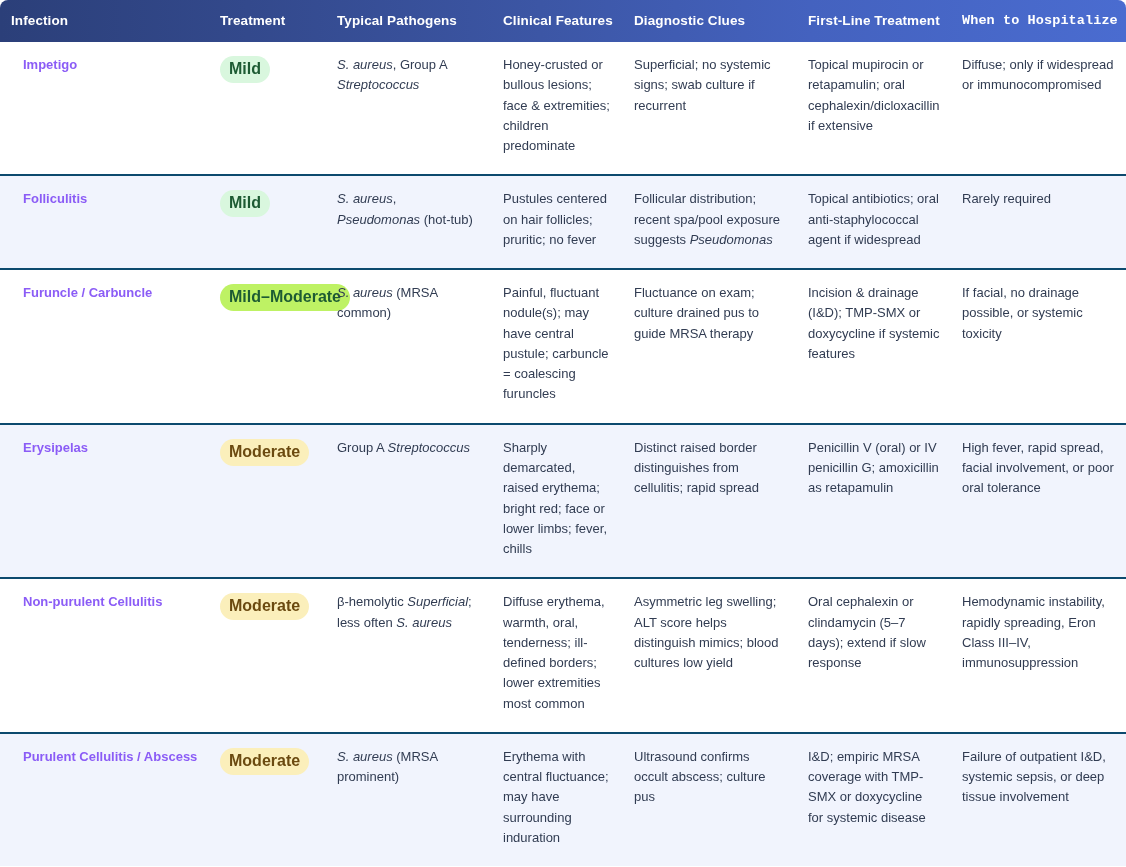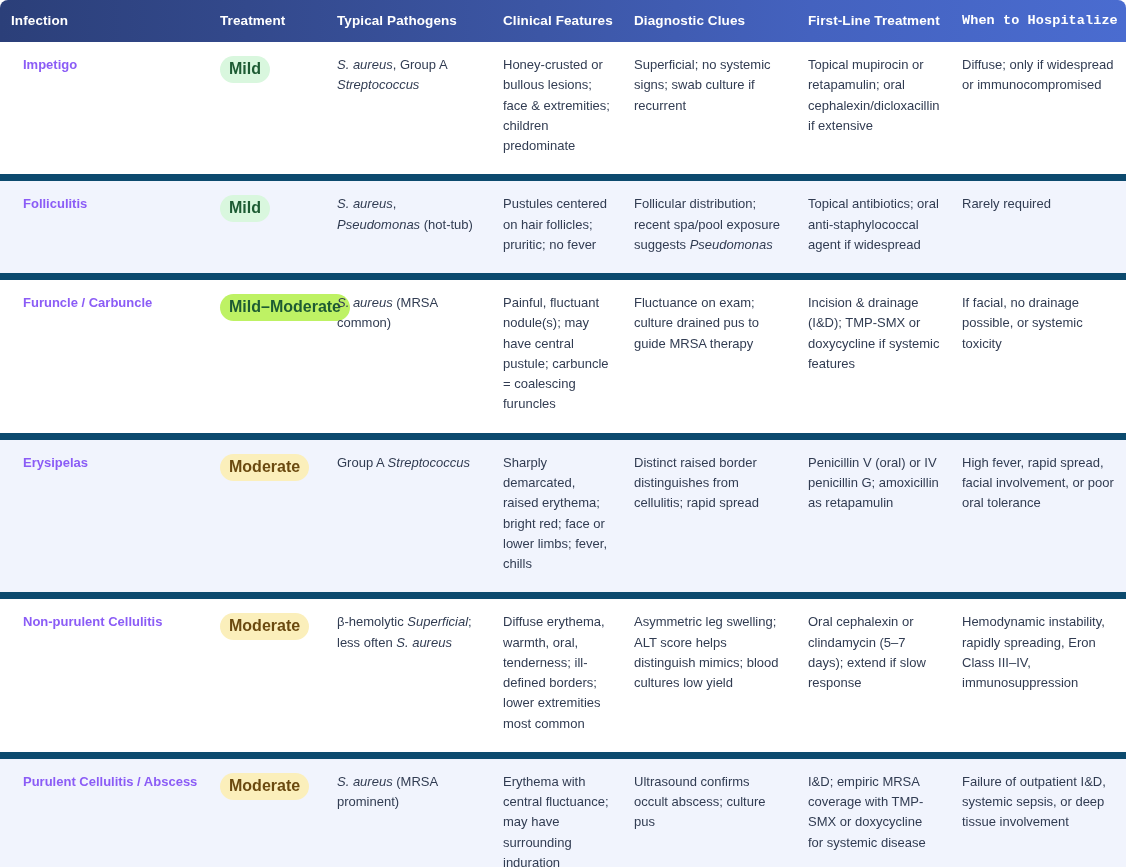--- a/index.html
+++ b/index.html
@@ -41,21 +41,21 @@
     vertical-align: middle;
     letter-spacing: 0.1px;
     white-space: nowrap;
   }
   thead th:first-child { border-top-left-radius: 8px; padding-left: 11px; }
   thead th:last-child  { border-top-right-radius: 8px; font-family: Liberation Mono, monospace; }
 
   
   tbody tr.data-row { background: #ffffff; }
   tbody tr.data-row.alt { background: #f1f4fd; }
-  tbody tr.data-row + tr.data-row { border-top: 7px solid #0c4a6e; }
+  tbody tr.data-row + tr.data-row { border-top: 2px solid #0c4a6e; }
 
   tbody td {
     vertical-align: top;
     padding: 13px 12px 18px 10px;
     line-height: 1.56;
     color: #313c52;
     font-size: 13px;
     border-top: 1px solid #e6eaf6;
   }
   tbody tr:first-child td { border-top: none; }

